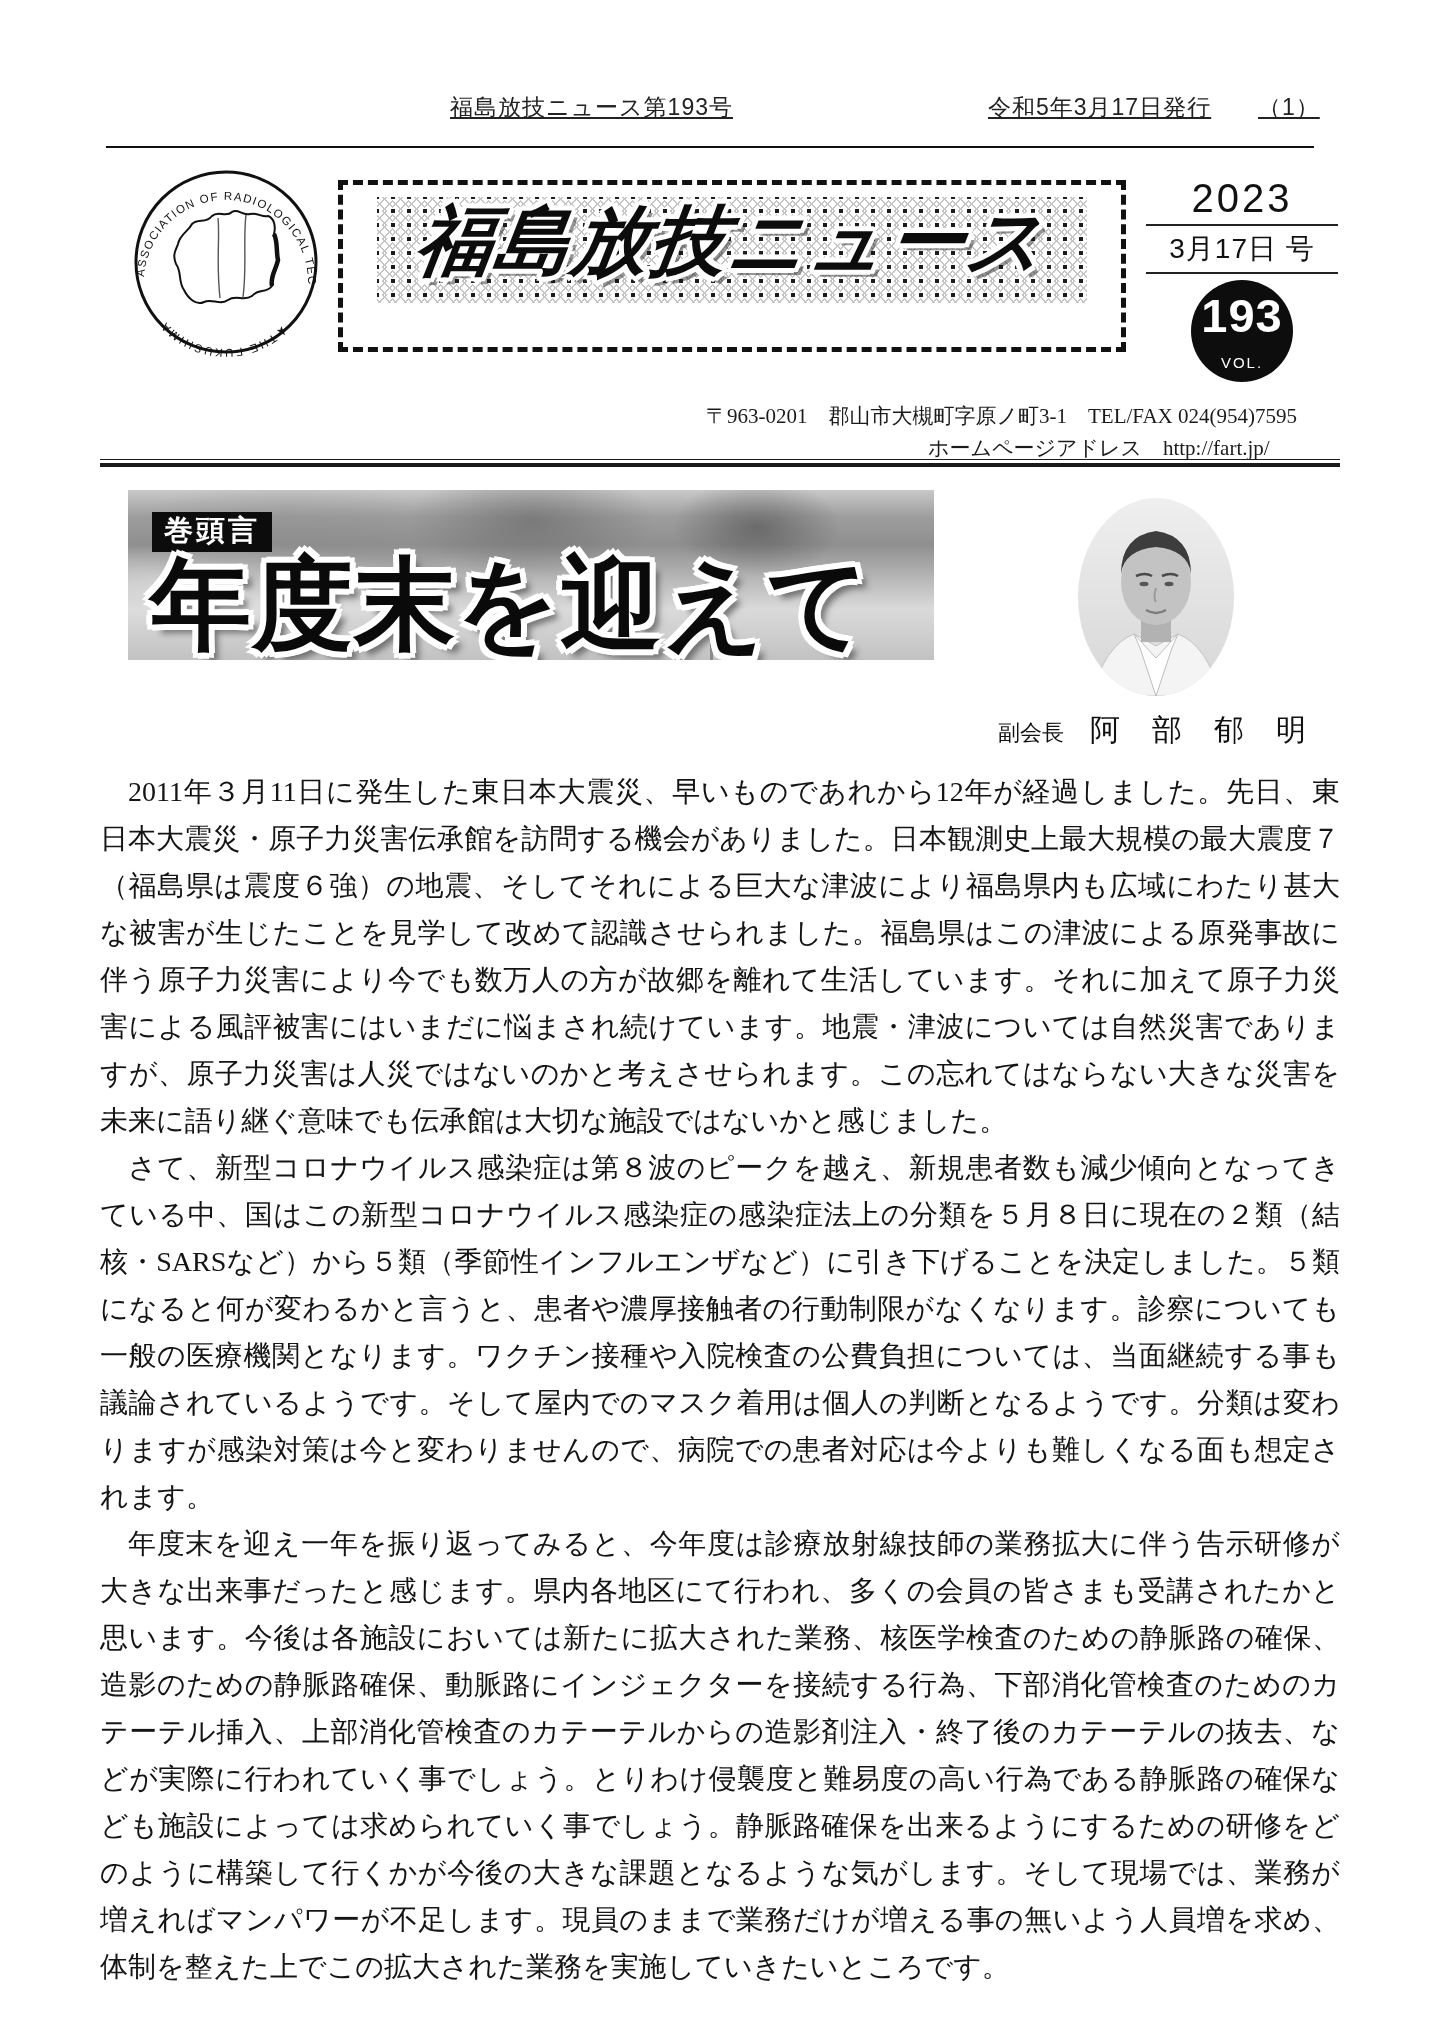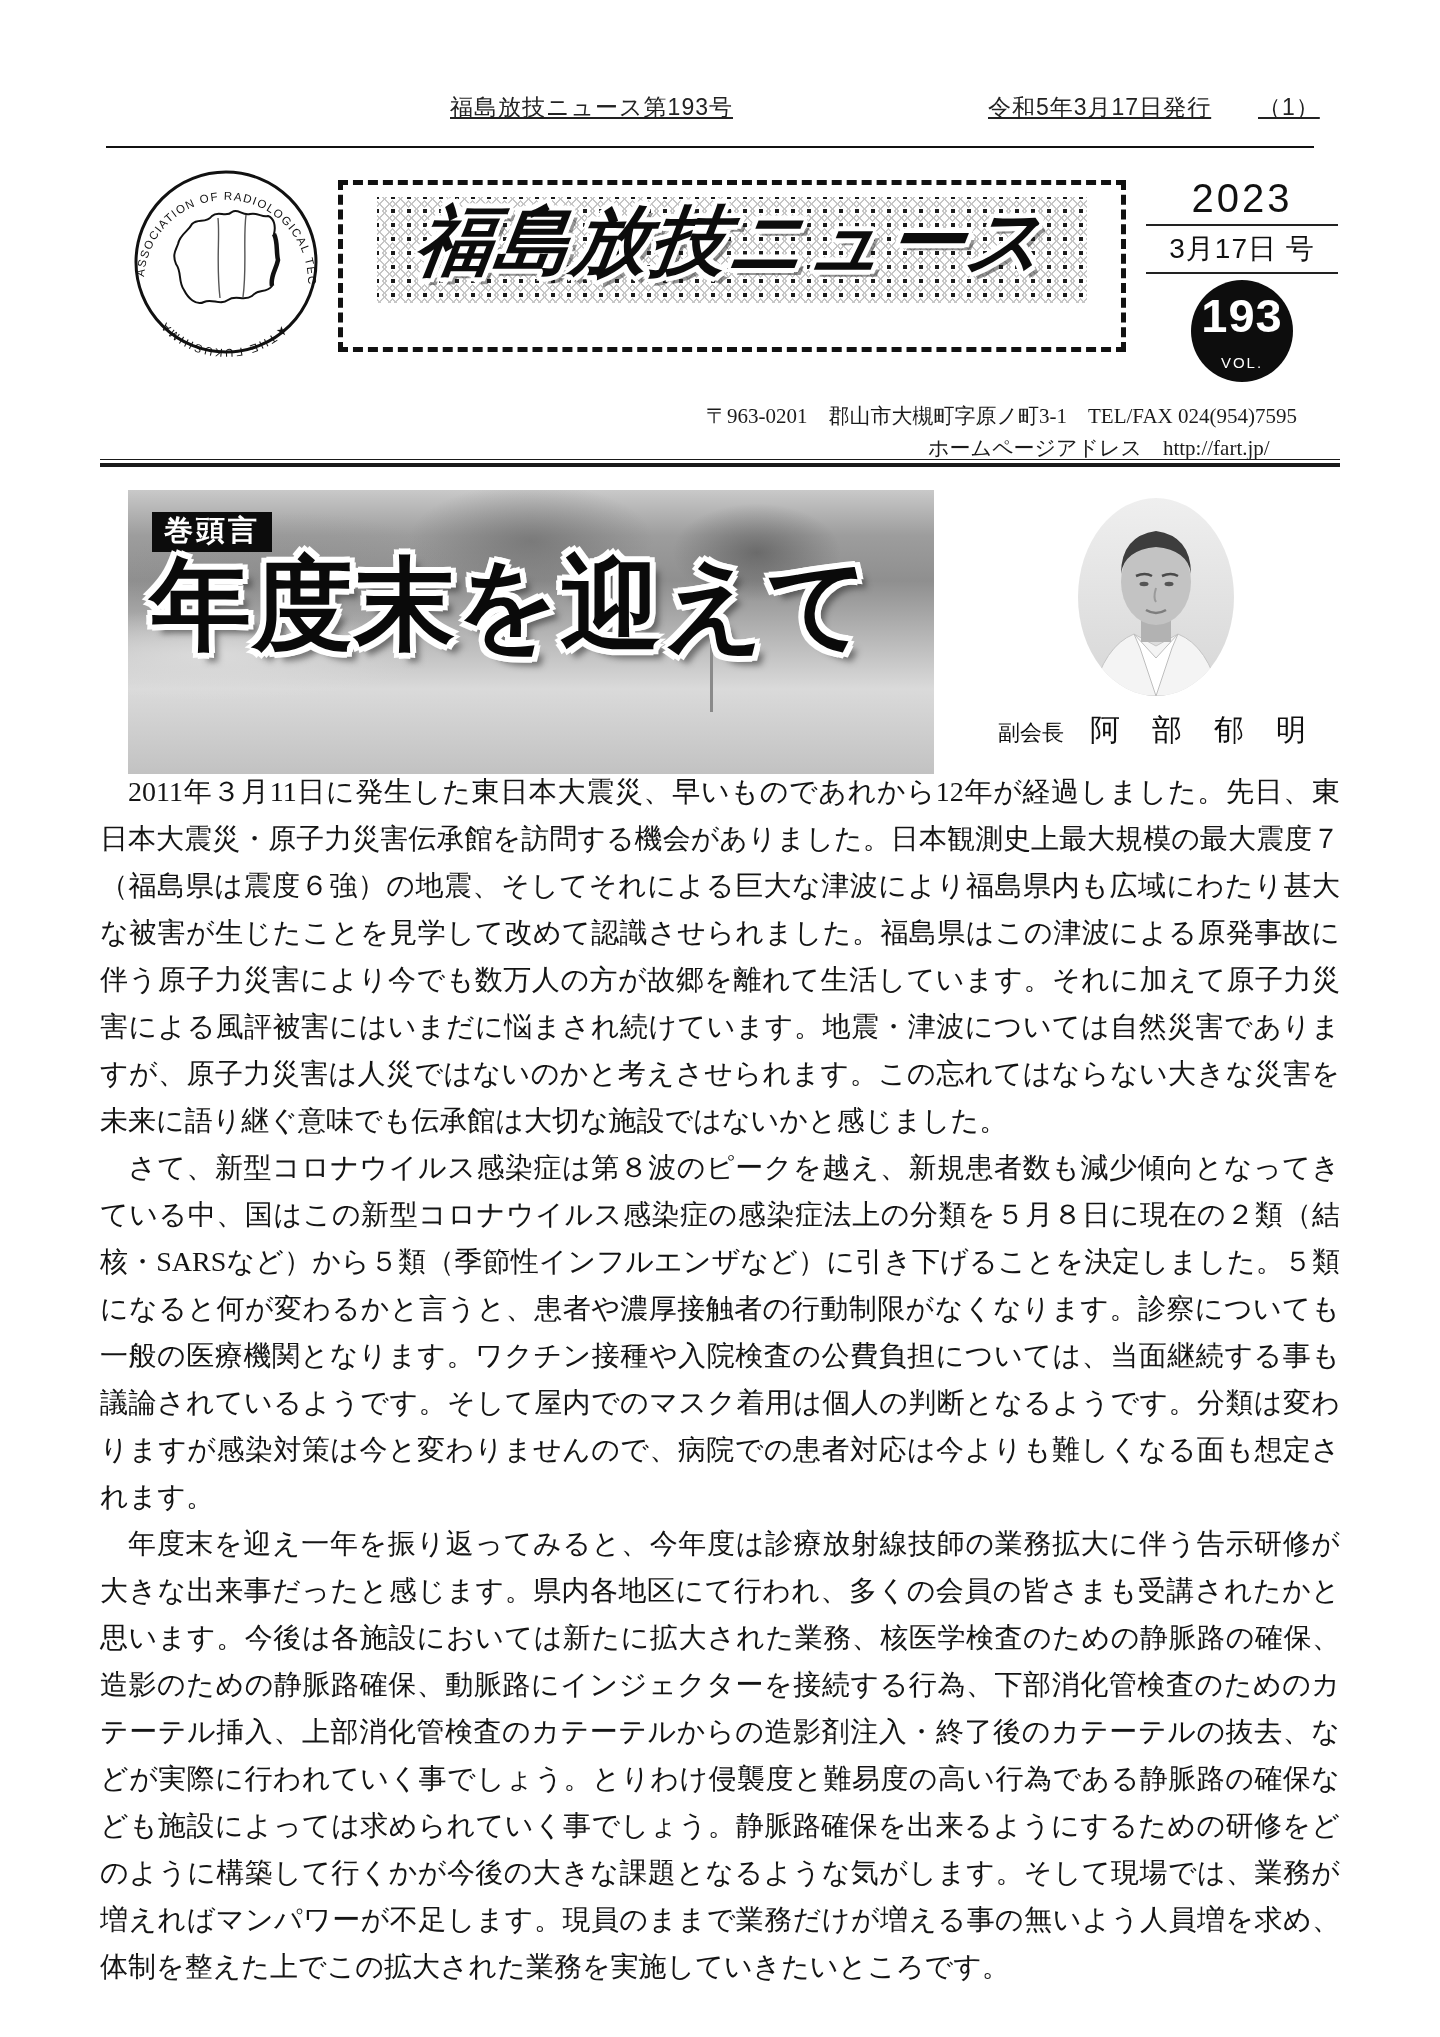--- a/index.html
+++ b/index.html
@@ -66,21 +66,21 @@
   .pub-issuer{left:228px;top:398px;font-size:24px;}
   .pub-address{left:706px;top:402px;font-size:21px;}
   .pub-homepage{left:928px;top:434px;font-size:21px;}
   .rule-double{
     position:absolute;top:459px;left:100px;width:1240px;height:3px;
     border-top:1px solid #1a1a1a;border-bottom:4px solid #1a1a1a;
   }
 
   
   .banner{
-    position:absolute;left:128px;top:490px;width:806px;height:284px;overflow:hidden;
+    position:absolute;left:128px;top:490px;width:806px;height:170px;overflow:hidden;
     background:
       radial-gradient(120px 70px at 78% 22%, rgba(70,70,70,.55), transparent 70%),
       radial-gradient(170px 80px at 50% 18%, rgba(95,95,95,.55), transparent 72%),
       radial-gradient(240px 90px at 20% 30%, rgba(140,140,140,.5), transparent 70%),
       radial-gradient(300px 60px at 10% 58%, rgba(225,225,225,.8), transparent 75%),
       linear-gradient(180deg,#c9c9c9 0%,#9d9d9d 16%,#8f8f8f 32%,#b3b3b3 50%,#dadada 70%,#cfcfcf 84%,#c2c2c2 100%);
     text-align: center;
   }
   .banner-pole{position:absolute;left:582px;top:96px;width:3px;height:126px;background:#8a8a8a;}
   .kantogen-label{

